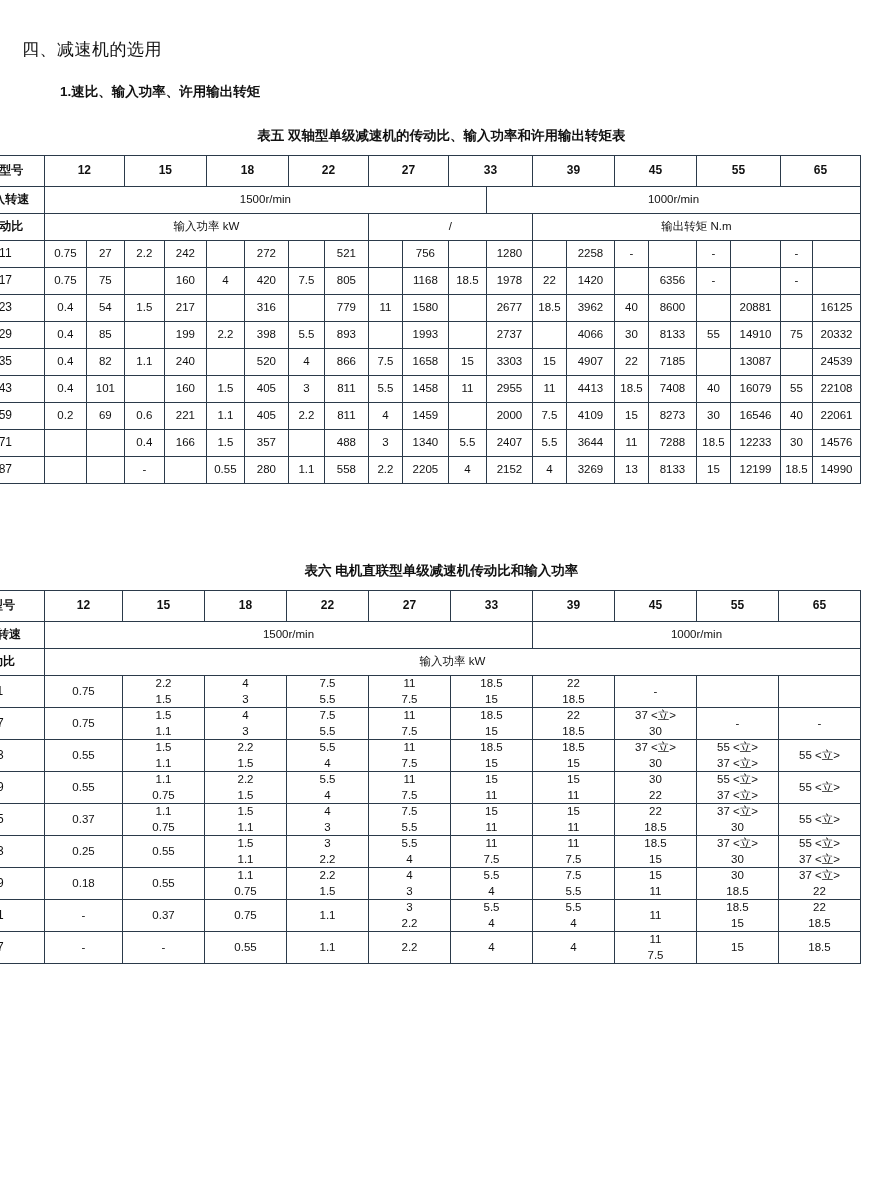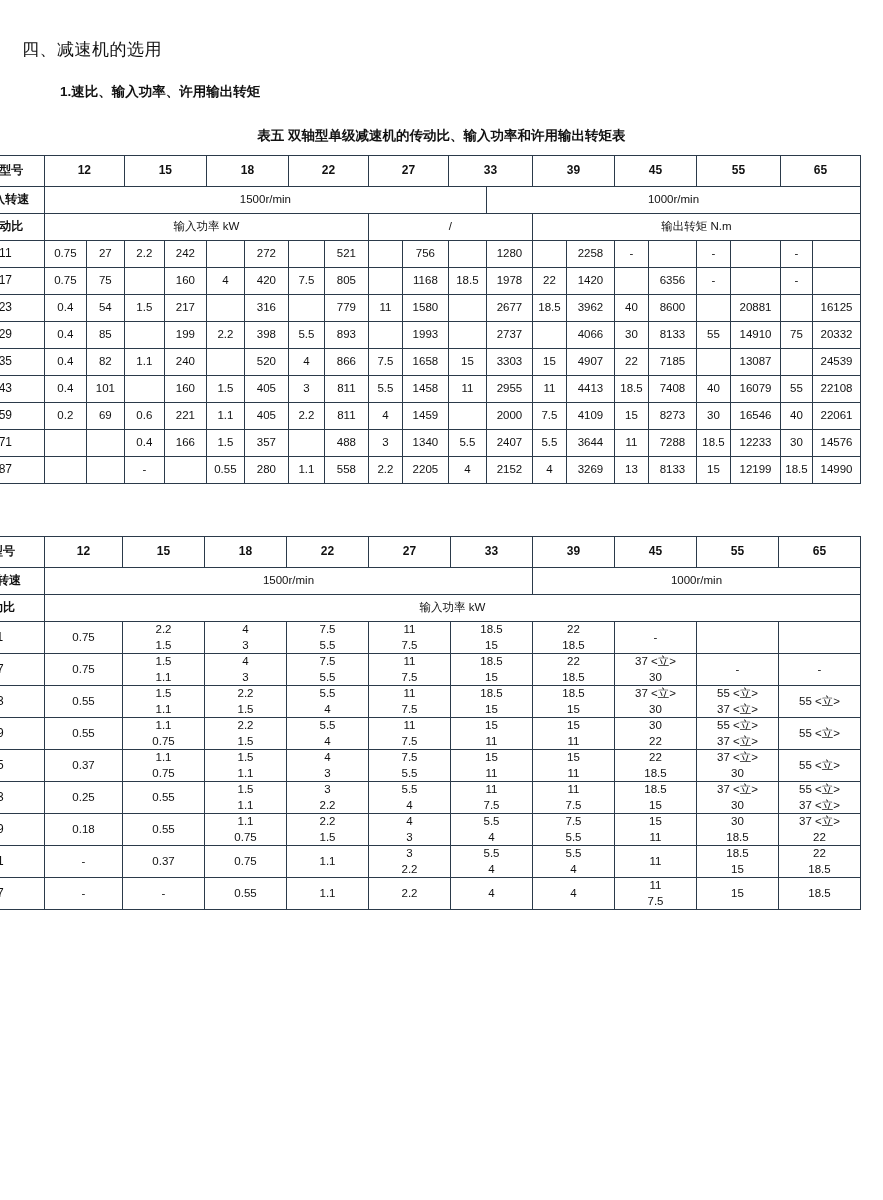--- a/index.html
+++ b/index.html
@@ -345,20 +345,21 @@
         <td>12199</td>
         <td>18.5</td>
         <td>14990</td>
       </tr>
     </tbody>
   </table>
   </div>
 
   <div class="spacer-1"></div>
 
+  <div class="table-caption">表六  电机直联型单级减速机传动比和输入功率</div>
 
   <div class="tbl-wrap">
   <table class="dt t6">
     <colgroup>
       <col style="width:95px">
       <col style="width:78px">
           <col style="width:82px">
           <col style="width:82px">
       <col style="width:82px">
           <col style="width:82px">

